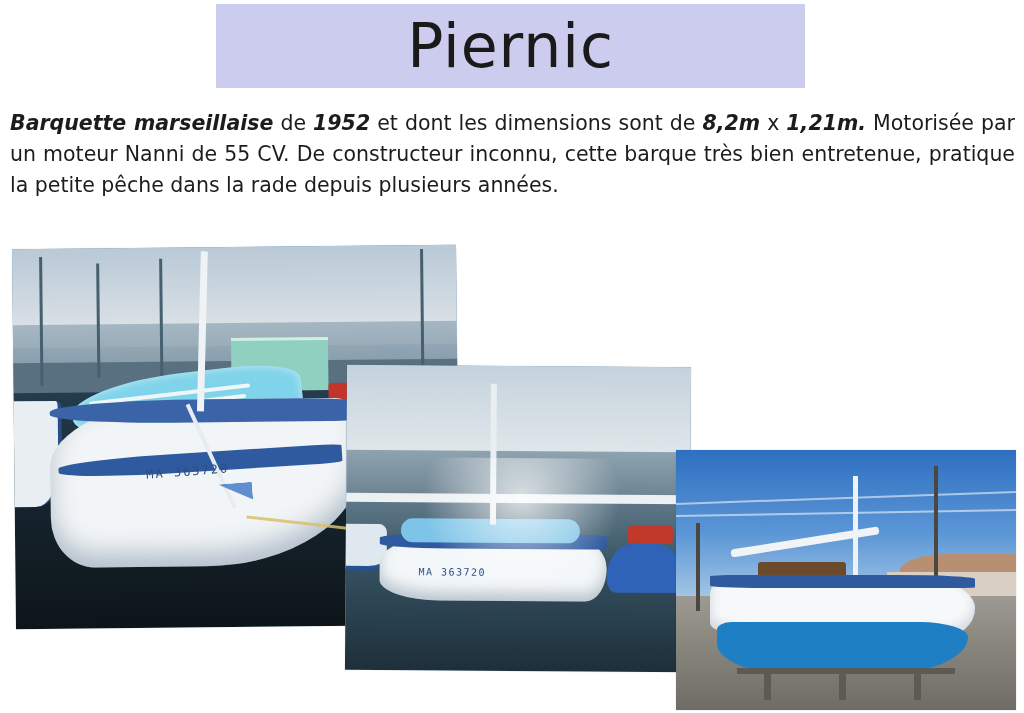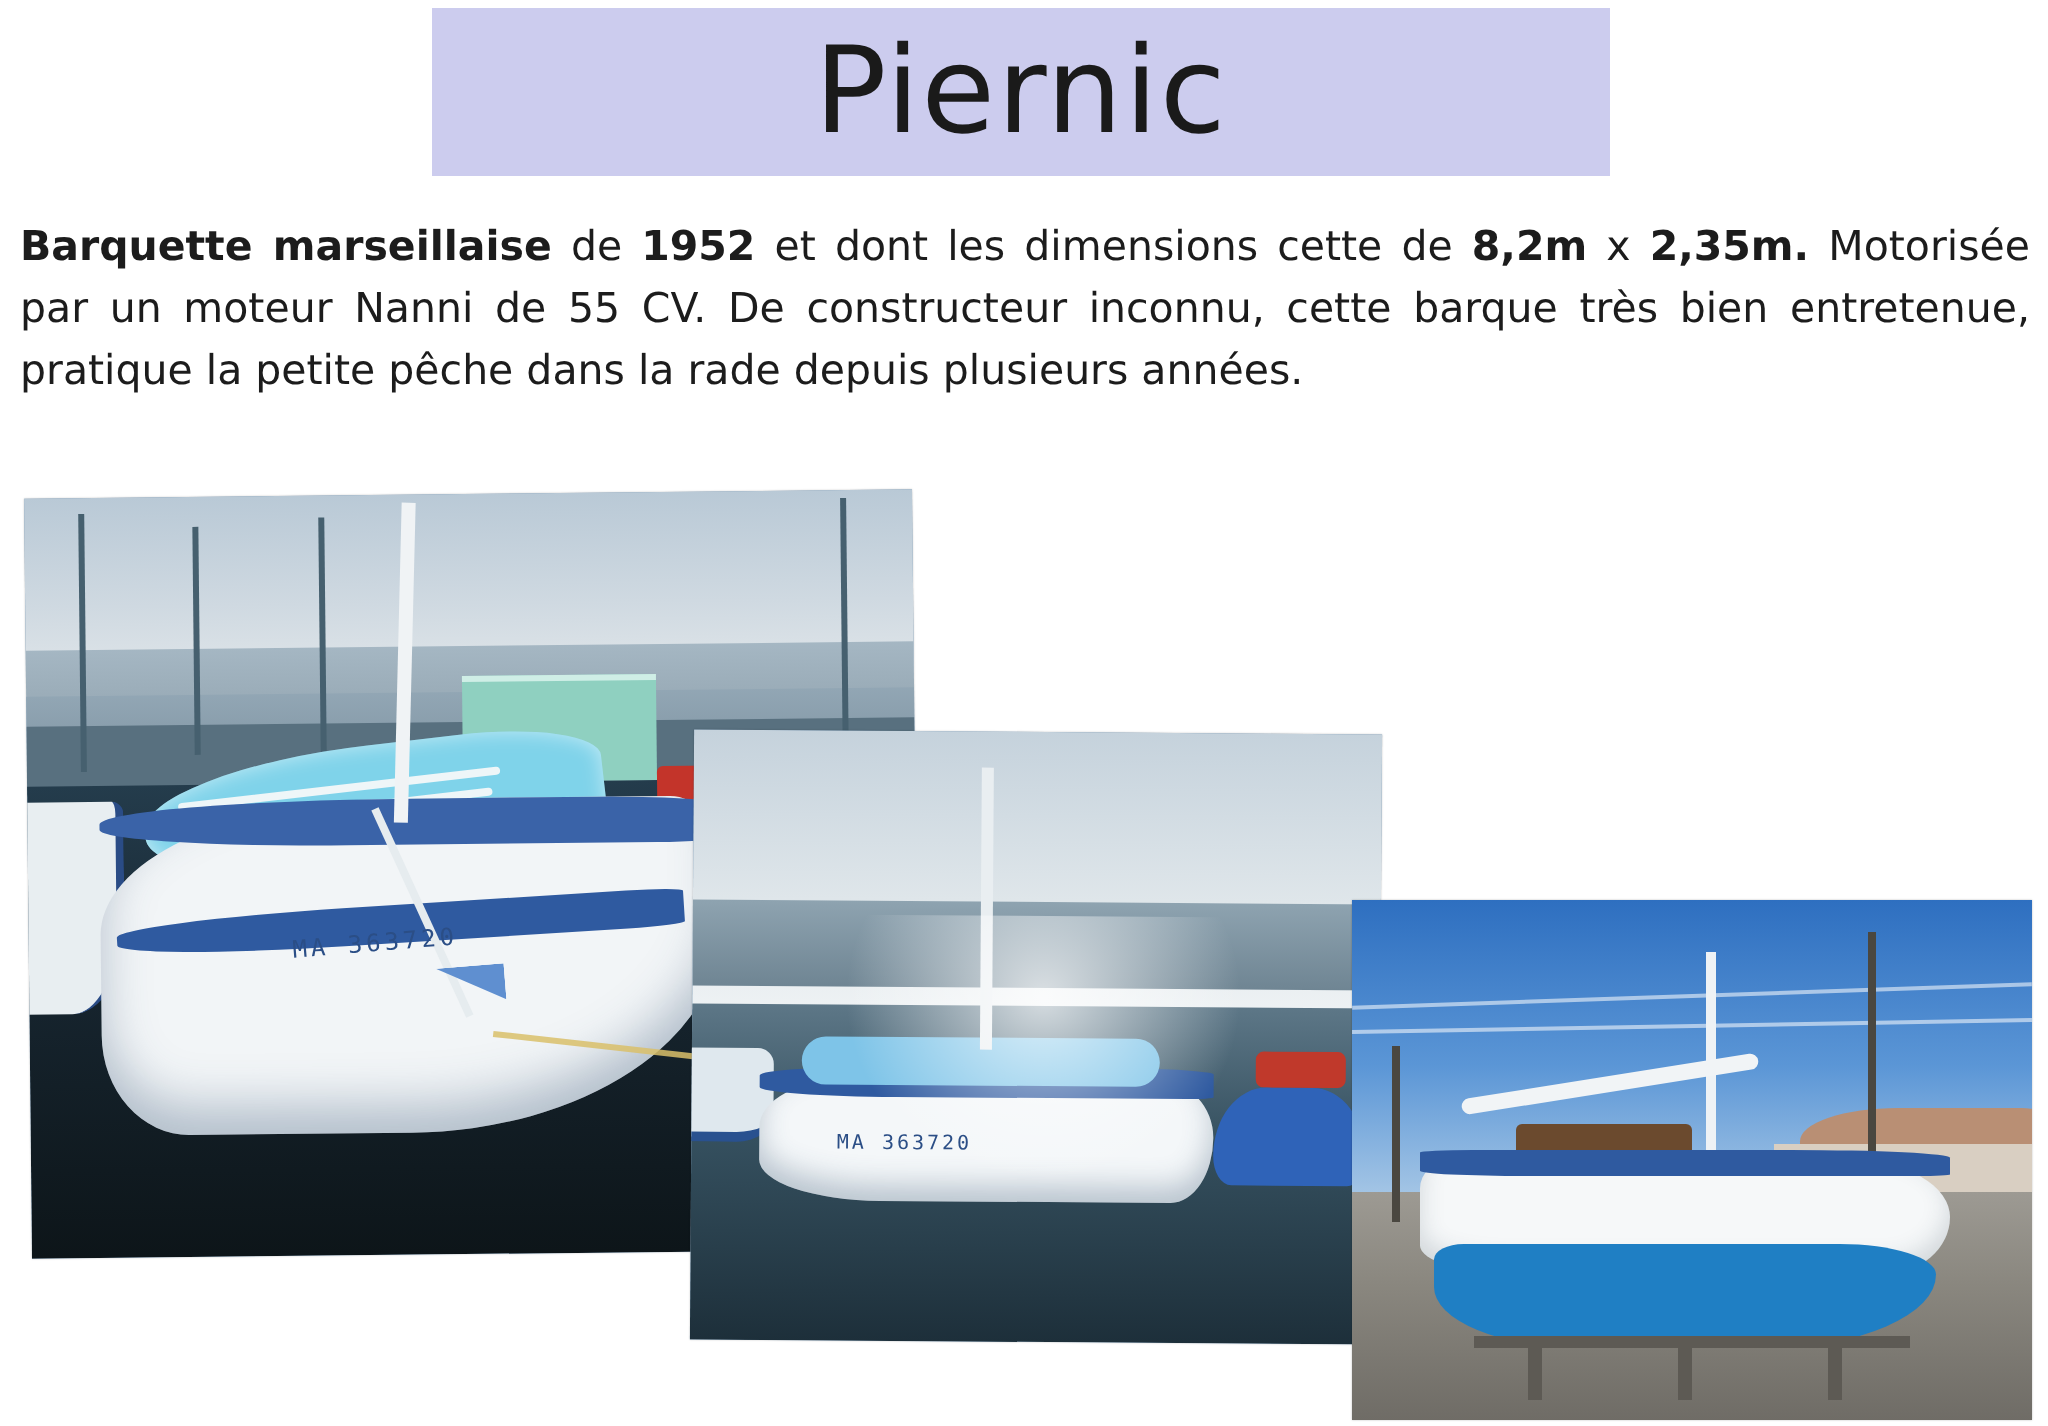--- a/index.html
+++ b/index.html
@@ -49,20 +49,21 @@
     width: 1005px;
     font-family: "DejaVu Sans", sans-serif;
     font-size: 20.5px;
     line-height: 31px;
     color: #1c1c1c;
     text-align: justify;
     text-justify: inter-word;
   }
   .body-text b {
     font-weight: bold;
+    font-style: italic;
   }
 
   
   .photo {
     position: absolute;
     overflow: hidden;
     background: #8aa7c0;
   }
   .photo-1 {
     left: 14px;
@@ -317,21 +318,21 @@
     height: 2px; background: rgba(255,255,255,.55);
   }
 </style>
 </head>
 <body>
 
 <div class="title-band"></div>
 <div class="title-text">Piernic</div>
 
 <div class="body-text">
-  <b>Barquette marseillaise</b><span> de </span><b>1952</b><span> et dont les dimensions cette de </span><b>8,2m</b><span> x </span><b>2,35m.</b><span> Motorisée par un moteur Nanni de 55 CV. De constructeur inconnu, cette barque très bien entretenue, pratique la petite pêche dans la rade depuis plusieurs années.</span>
+  <b>Barquette marseillaise</b><span> de </span><b>1952</b><span> et dont les dimensions sont de </span><b>8,2m</b><span> x </span><b>1,21m.</b><span> Motorisée par un moteur Nanni de 55 CV. De constructeur inconnu, cette barque très bien entretenue, pratique la petite pêche dans la rade depuis plusieurs années.</span>
 </div>
 
 <div class="photo photo-1">
   <div class="ph-layer p1-sky"></div>
   <div class="ph-layer p1-far"></div>
   <div class="ph-layer p1-quay"></div>
   <div class="ph-layer p1-water"></div>
   <div class="ph-layer p1-greenwall"></div>
   <div class="ph-layer p1-redboat"></div>
   <div class="ph-layer p1-blueboat"></div>

